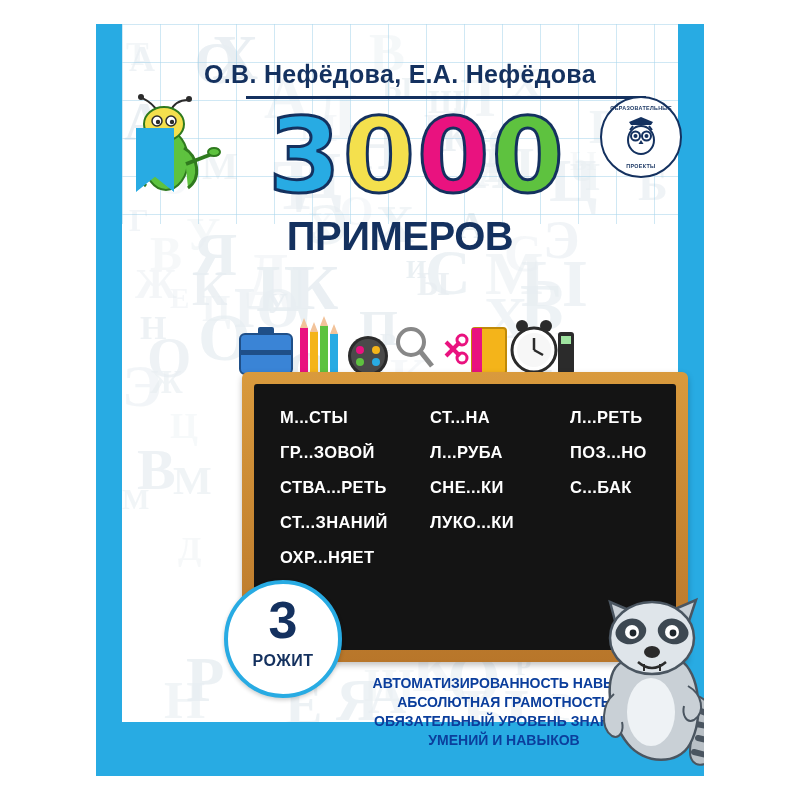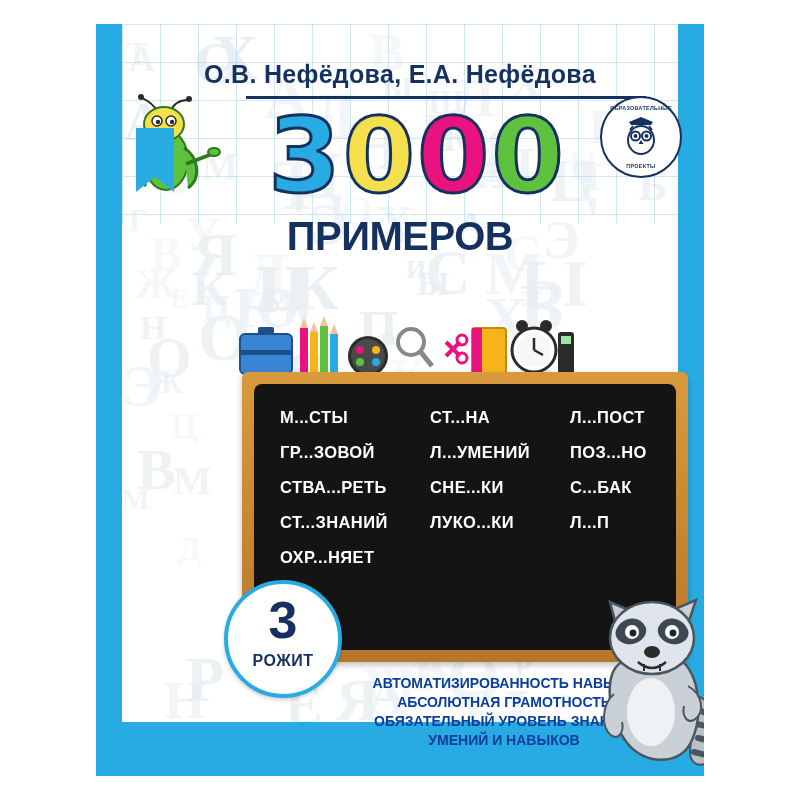--- a/index.html
+++ b/index.html
@@ -181,21 +181,21 @@
     background: linear-gradient(#d99a3d, #b8762a);
     border-radius: 6px;
     box-shadow: 0 3px 6px rgba(0,0,0,0.25);
     padding: 12px;
     box-sizing: border-box;
   }
   .board {
     width: 100%;
     height: 100%;
     background: #141414;
-    border-radius: 8px;
+    border-radius: 3px;
     position: relative;
     box-sizing: border-box;
     padding: 16px 30px;
   }
   .board-col {
     position: absolute;
     top: 16px;
     color: #ffffff;
     font-weight: bold;
     font-size: 16.5px;
@@ -507,29 +507,28 @@
       <div class="board">
         <div class="board-col col1" id="boardCol1">
             <div>М...СТЫ</div>
             <div>ГР...ЗОВОЙ</div>
             <div>СТВА...РЕТЬ</div>
             <div>СТ...ЗНАНИЙ</div>
             <div>ОХР...НЯЕТ</div>
           </div>
         <div class="board-col col2" id="boardCol2">
             <div>СТ...НА</div>
-            <div>Л...УМЕНИЙ</div>
+            <div>Л...РУБА</div>
             <div>СНЕ...КИ</div>
             <div>ЛУКО...КИ</div>
           </div>
         <div class="board-col col3" id="boardCol3">
-            <div>Л...ПОСТ</div>
+            <div>Л...РЕТЬ</div>
             <div>ПОЗ...НО</div>
             <div>С...БАК</div>
-            <div>Л...П</div>
           </div>
       </div>
     </div>
 
     <div class="ribbon"></div>
     <div class="badge">
       <div class="badge-circle"></div>
       <div class="badge-num">3</div>
       <div class="badge-label">РОЖИТ</div>
     </div>

